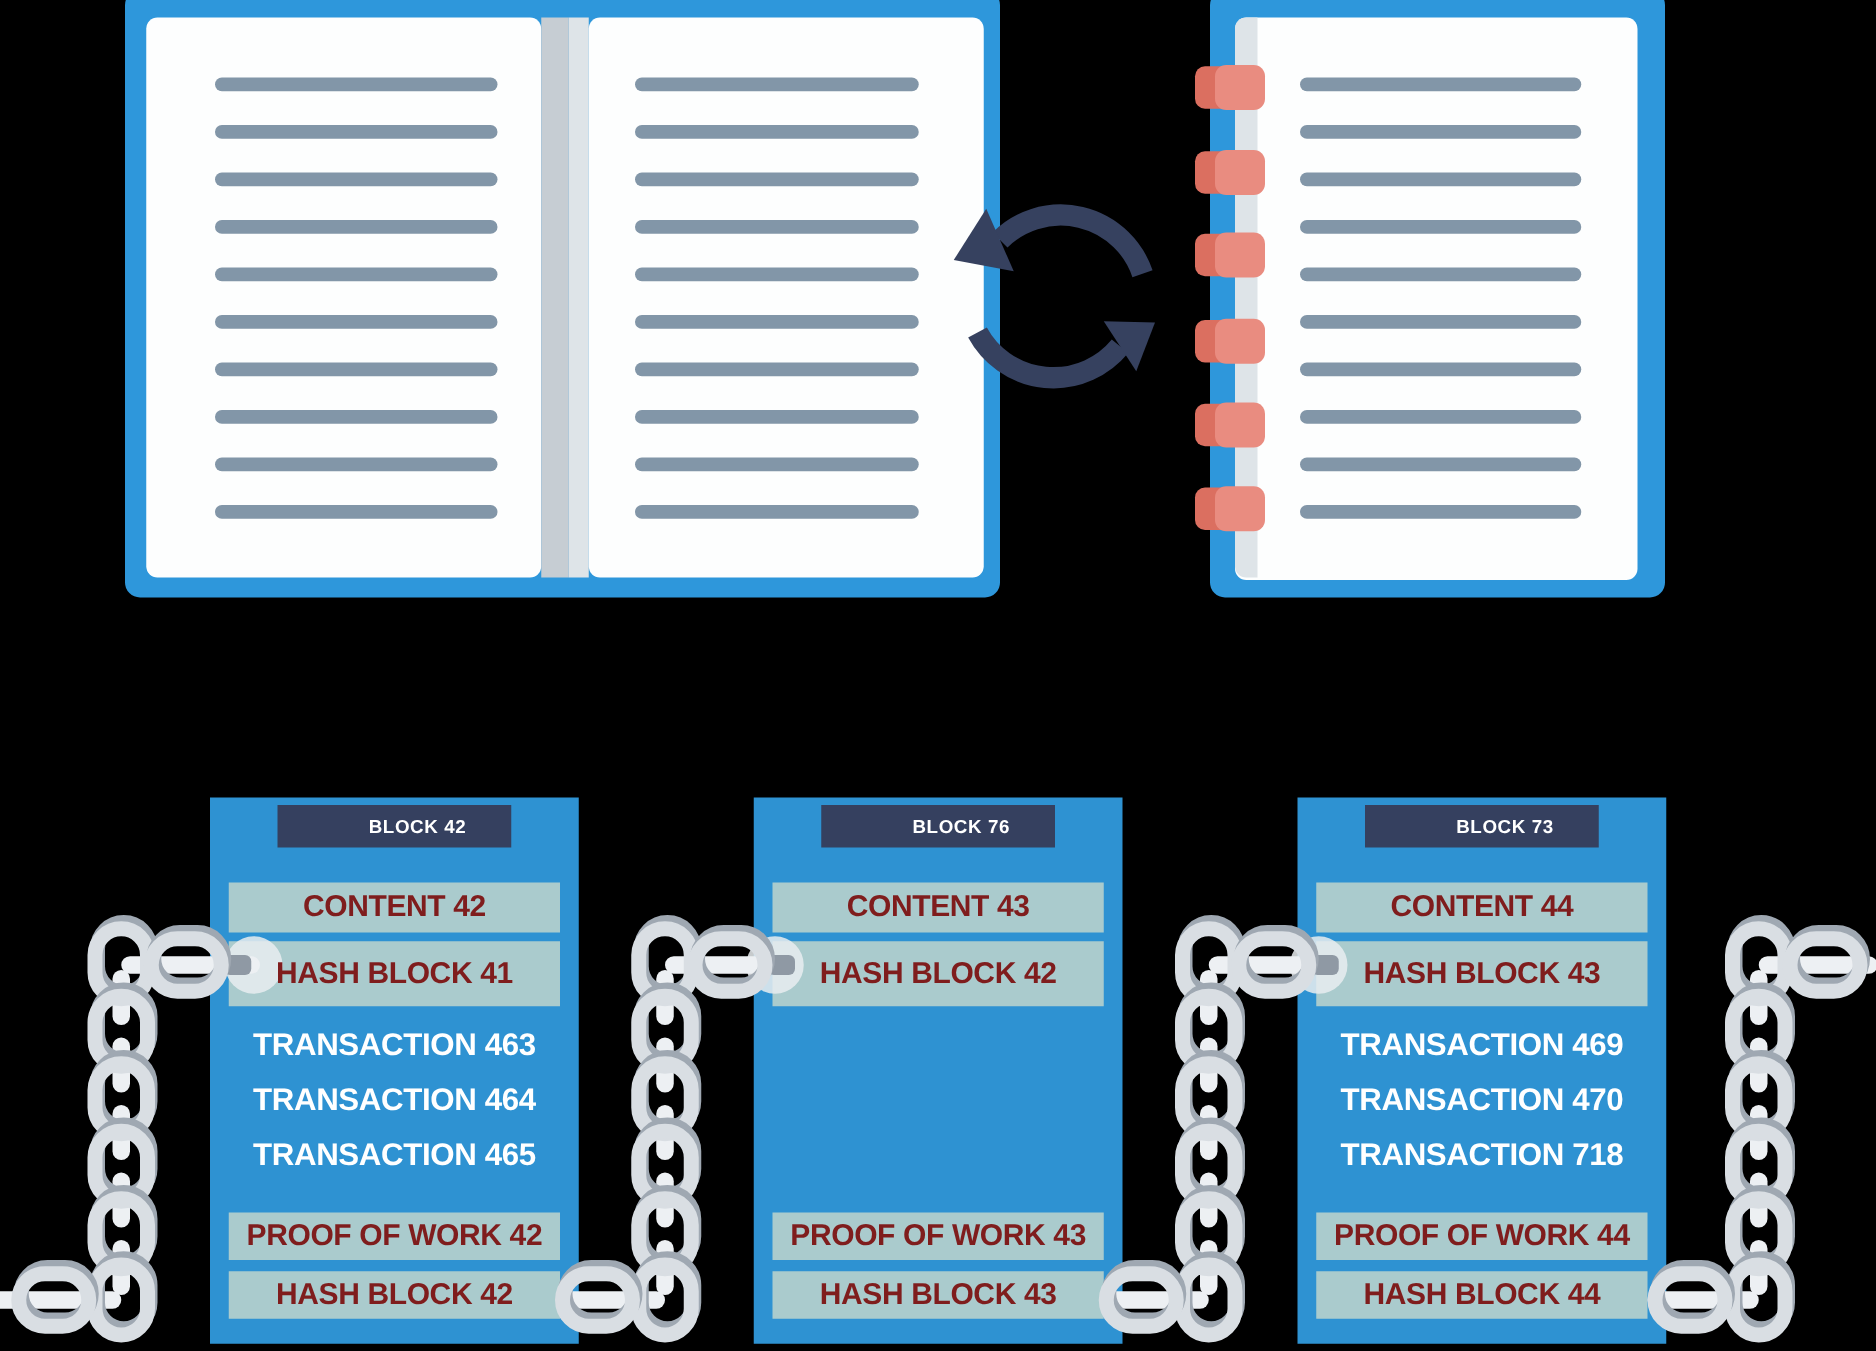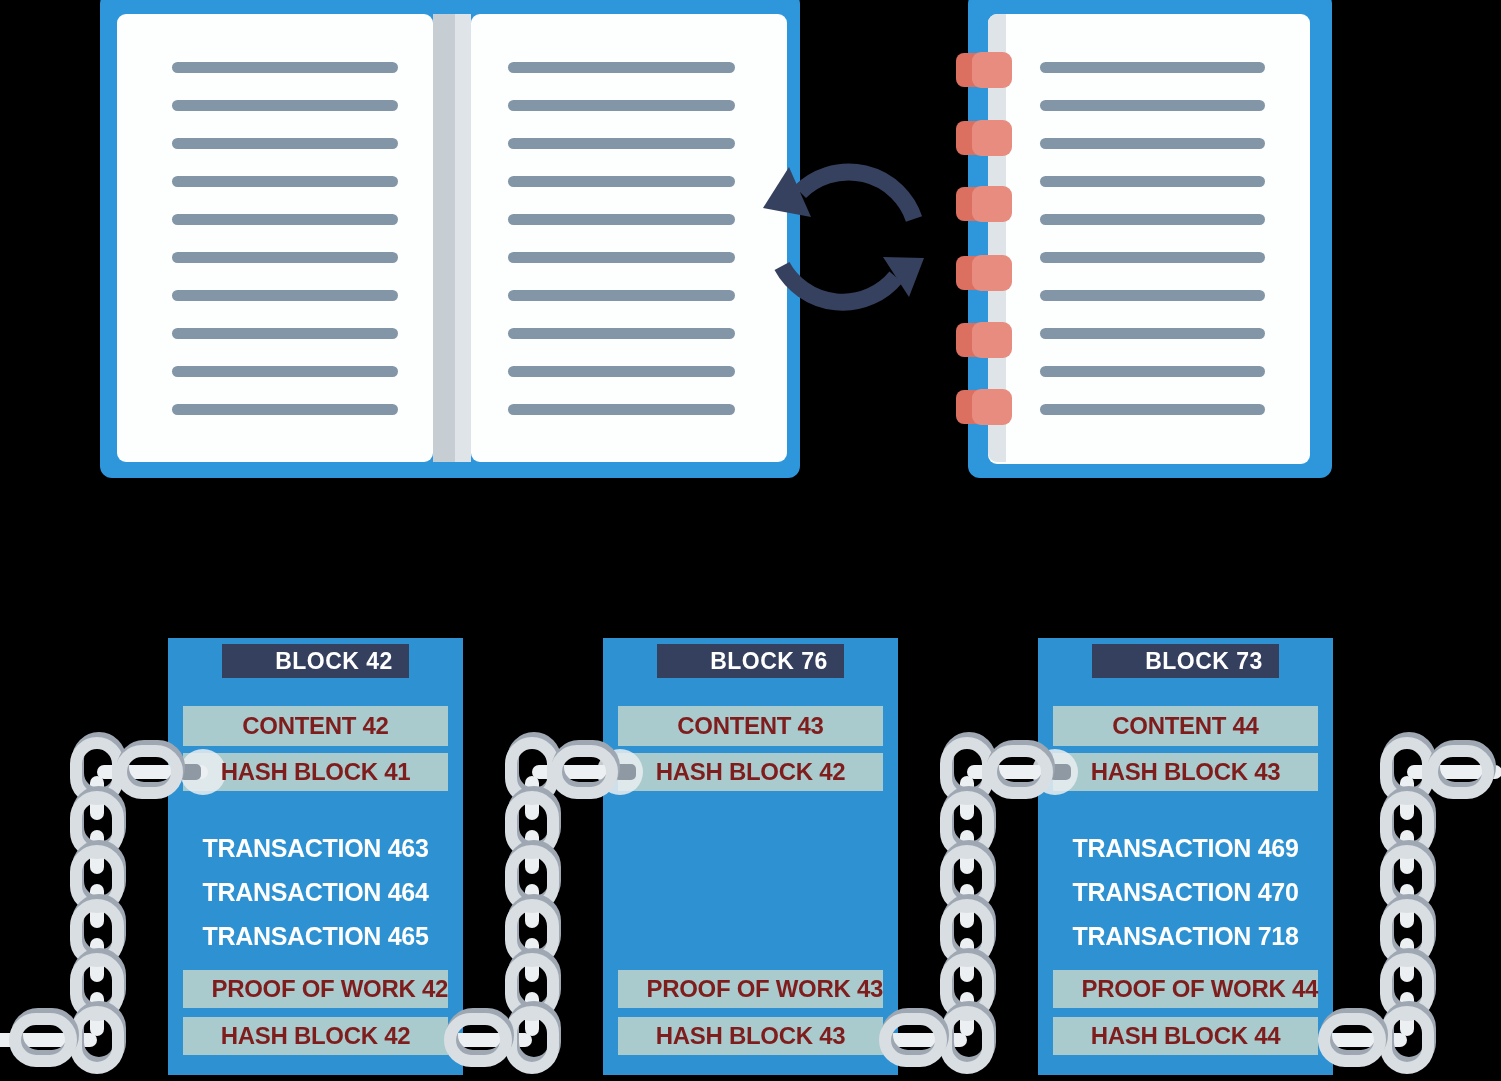--- a/index.html
+++ b/index.html
@@ -14,29 +14,29 @@
   .page{position:absolute;background:#FDFEFE;border-radius:9px;}
   .spine{position:absolute;top:22px;height:448px;}
   .page-line{position:absolute;height:11px;border-radius:6px;background:#8296A8;}
   .clip-dark{position:absolute;width:32px;height:34px;border-radius:8px;background:#DB6F60;}
   .clip-light{position:absolute;width:40px;height:36px;border-radius:9px;background:#E98C80;}
 
   
   .block{position:absolute;top:638px;width:295px;height:437px;background:#2E92D2;}
   .block-header{position:absolute;left:54px;top:6px;width:187px;height:34px;background:#35405F;
                 display:flex;align-items:center;justify-content:center;
-                color:#FFF;font-weight:bold;font-size:23px;letter-spacing:.5px;padding-left:37px;}
+                color:#FFF;font-weight:bold;font-size:15px;letter-spacing:.5px;padding-left:37px;}
   .row{position:absolute;left:15px;width:265px;background:#AACBCD;
        display:flex;align-items:center;justify-content:center;}
   .row-label{position:relative;z-index:2;color:#7f1d1d;font-weight:bold;font-size:24px;letter-spacing:-0.3px;}
   .row.content{top:68px;height:40px;}
-  .row.hash-prev{top:115px;height:38px;}
-  .row.pow{top:332px;height:38px;justify-content:flex-end;}
+  .row.hash-prev{top:115px;height:52px;}
+  .row.pow{top:332px;height:38px;}
   .row.hash{top:379px;height:38px;}
-  .tx-list{position:absolute;left:0;top:188px;width:295px;text-align:center;}
+  .tx-list{position:absolute;left:0;top:176px;width:295px;text-align:center;}
   .tx{position:relative;z-index:2;height:44px;line-height:44px;color:#FFF;font-weight:bold;
       font-size:25px;letter-spacing:-0.3px;}
 
   
   #overlay{position:absolute;left:0;top:0;width:1501px;height:1081px;pointer-events:none;}
 </style>
 </head>
 <body>
 
 <div id="canvas">

